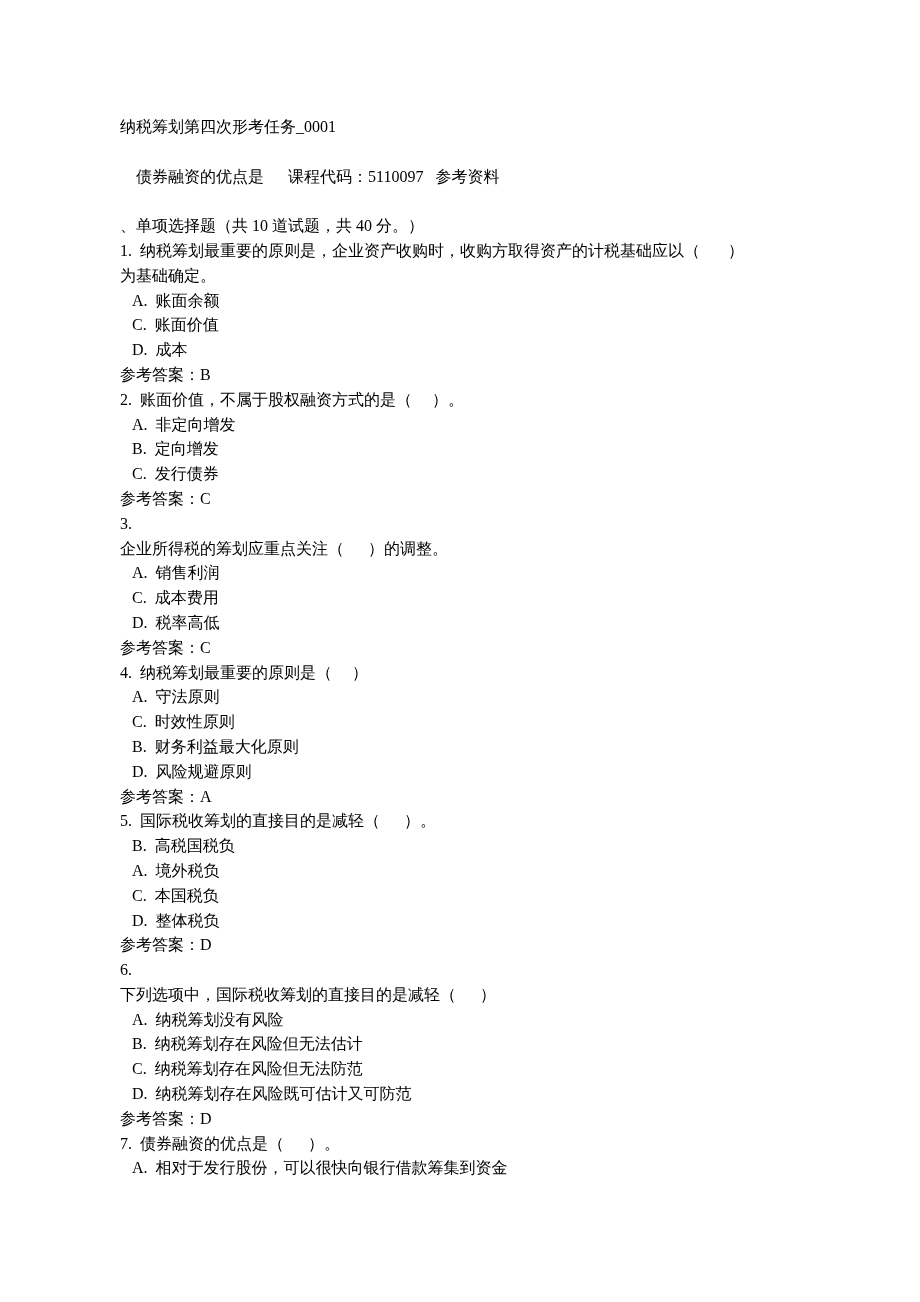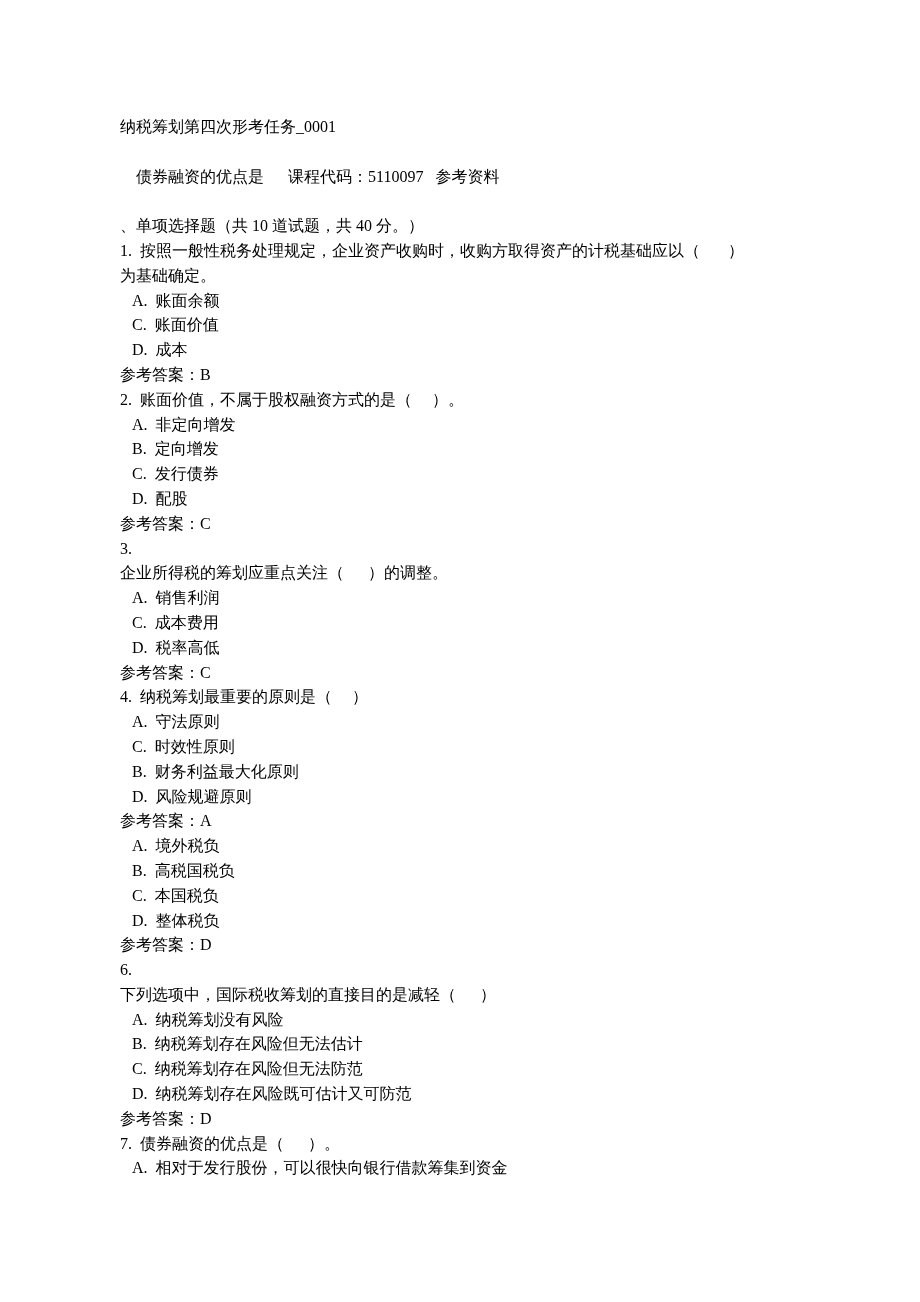--- a/index.html
+++ b/index.html
@@ -27,46 +27,46 @@
 </head>
 <body>
 
 <div class="page">
   <div class="line">纳税筹划第四次形考任务_0001</div>
   <div class="line">
     <span>债券融资的优点是      课程代码：</span><span>5110097</span><span>   参考资料</span>
   </div>
   <div class="line">、单项选择题（共 10 道试题，共 40 分。）</div>
   <div id="questions">
-      <div class="line"><span>1.</span><span>  按照一般性税务处理规定，企业资产收购时，收购方取得资产的计税基础应以（       ）</span></div>
+      <div class="line"><span>1.</span><span>  纳税筹划最重要的原则是，企业资产收购时，收购方取得资产的计税基础应以（       ）</span></div>
       <div class="line">为基础确定。</div>
       <div class="line option"> A.  账面余额</div>
       <div class="line option"> C.  账面价值</div>
       <div class="line option"> D.  成本</div>
       <div class="line">参考答案：B</div>
       <div class="line"><span>2.</span><span>  账面价值，不属于股权融资方式的是（     ）。</span></div>
       <div class="line option"> A.  非定向增发</div>
       <div class="line option"> B.  定向增发</div>
       <div class="line option"> C.  发行债券</div>
-      <div class="line option"> D.  配股</div>
       <div class="line">参考答案：C</div>
       <div class="line"><span>3.</span></div>
       <div class="line">企业所得税的筹划应重点关注（      ）的调整。</div>
       <div class="line option"> A.  销售利润</div>
       <div class="line option"> C.  成本费用</div>
       <div class="line option"> D.  税率高低</div>
       <div class="line">参考答案：C</div>
       <div class="line"><span>4.</span><span>  纳税筹划最重要的原则是（     ）</span></div>
       <div class="line option"> A.  守法原则</div>
       <div class="line option"> C.  时效性原则</div>
       <div class="line option"> B.  财务利益最大化原则</div>
       <div class="line option"> D.  风险规避原则</div>
       <div class="line">参考答案：A</div>
+      <div class="line"><span>5.</span><span>  国际税收筹划的直接目的是减轻（      ）。</span></div>
+      <div class="line option"> B.  高税国税负</div>
       <div class="line option"> A.  境外税负</div>
-      <div class="line option"> B.  高税国税负</div>
       <div class="line option"> C.  本国税负</div>
       <div class="line option"> D.  整体税负</div>
       <div class="line">参考答案：D</div>
       <div class="line"><span>6.</span></div>
       <div class="line">下列选项中，国际税收筹划的直接目的是减轻（      ）</div>
       <div class="line option"> A.  纳税筹划没有风险</div>
       <div class="line option"> B.  纳税筹划存在风险但无法估计</div>
       <div class="line option"> C.  纳税筹划存在风险但无法防范</div>
       <div class="line option"> D.  纳税筹划存在风险既可估计又可防范</div>
       <div class="line">参考答案：D</div>

